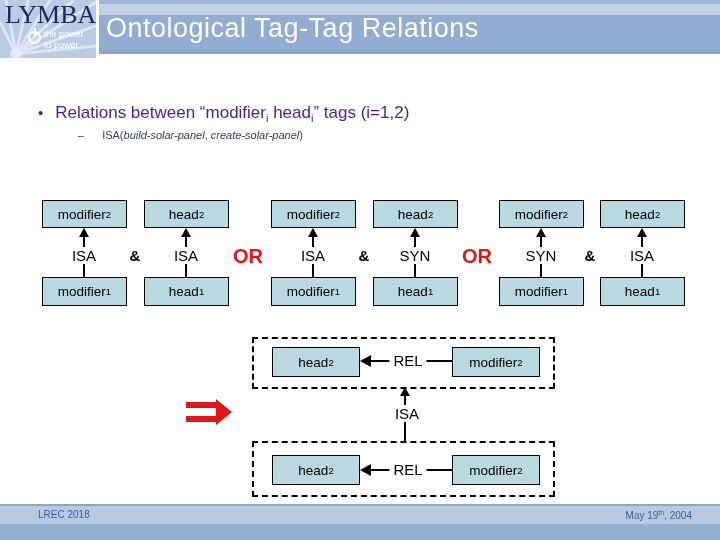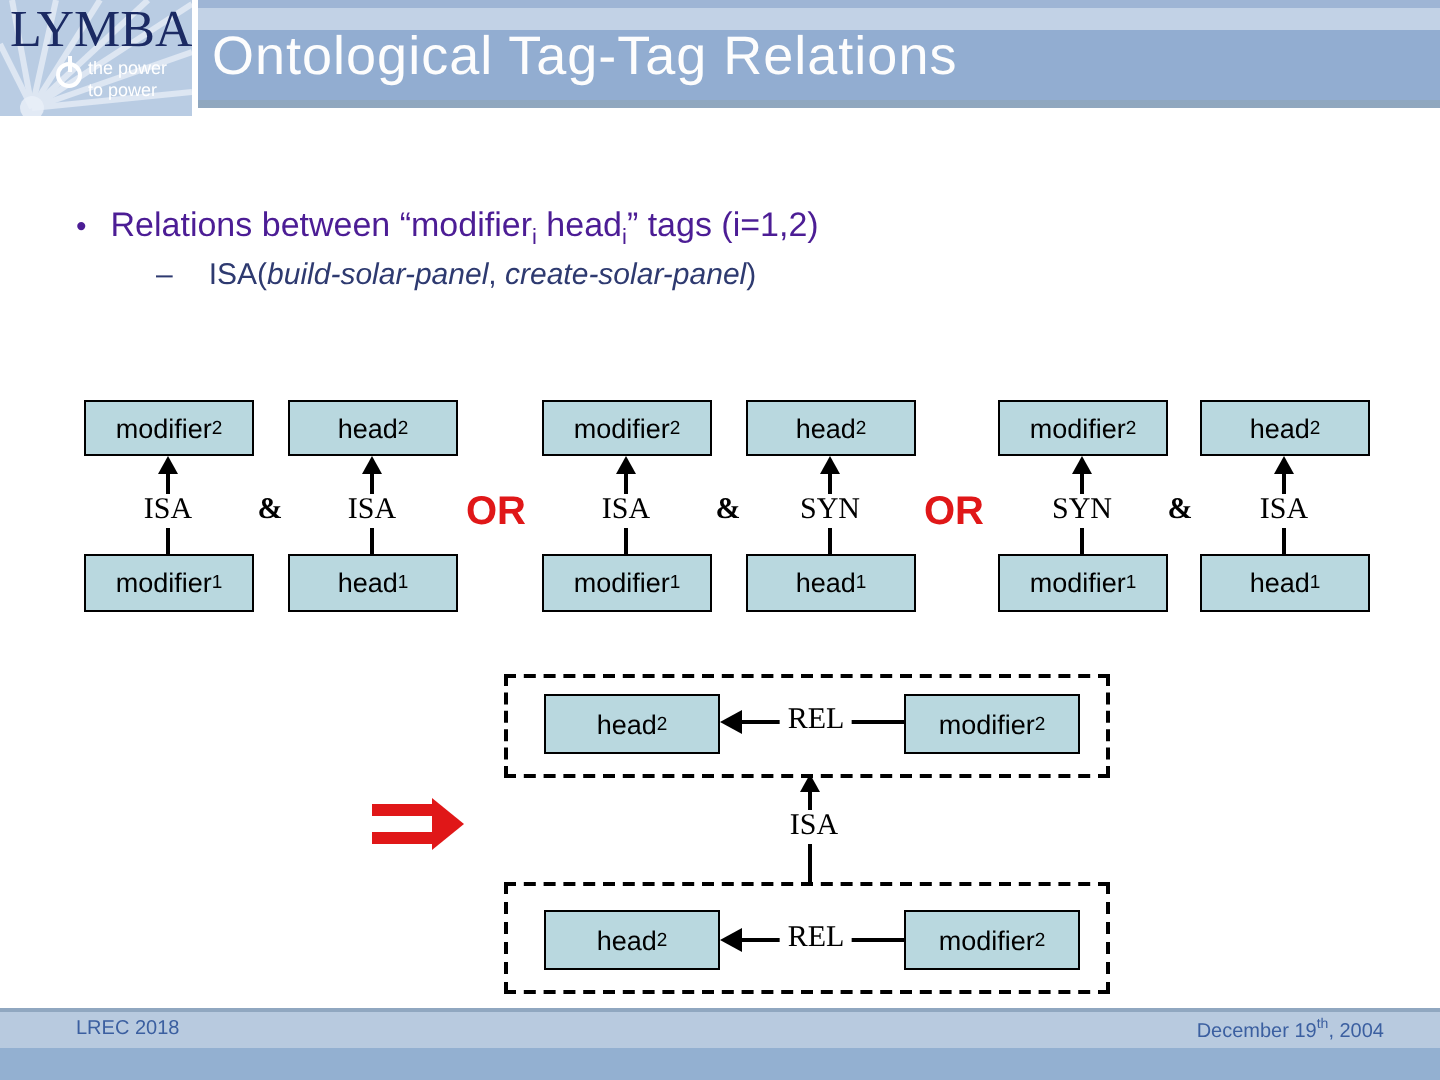--- a/index.html
+++ b/index.html
@@ -15,32 +15,32 @@
   .power-icon { position:absolute; left:28px; top:31px; width:13px; height:13px; border:2px solid #fff; border-radius:50%; }
   .power-icon::after { content:""; position:absolute; left:3.5px; top:-5px; width:2px; height:8px; background:#fff; }
   .tagline { position:absolute; left:44px; top:29px; width:48px; color:#ffffff; font-size:9px; line-height:11px; text-align:left; }
   .hsep { position:absolute; left:96px; top:0; width:3px; height:54px; background:#ffffff; }
   .stitle { position:absolute; left:106px; top:13px; font-size:27px; color:#fdfdfd; letter-spacing:0.5px; }
 
   
   .bullet { position:absolute; left:38px; top:79px; font-size:17px; color:#4c1d95;margin-top:24px; }
   .bullet .dot { margin-right:12px; font-size:15px; }
   .sub-i { font-size:11px; vertical-align:-4px; }
-  .subbullet { position:absolute; font-size:15px; color:#2e3a70; }
+  .subbullet { position:absolute; font-size:11px; color:#2e3a70; }
   .subbullet .dash { margin-right:18px; }
   .subbullet .arg { font-style:italic; }
 
   
   .dbox { position:absolute; width:85px; height:28px; background:#b9d8df; border:1px solid #000;
     display:flex; align-items:center; justify-content:center; font-size:13.5px; color:#000; }
   .dbox2 { width:88px; height:30px; }
   .bsub { font-size:9.5px; vertical-align:-4px; }
   .vline { position:absolute; width:2px; background:#000; }
   .uphead { position:absolute; width:0; height:0; border-left:5px solid transparent; border-right:5px solid transparent; border-bottom:9px solid #000; }
-  .rlabel { position:absolute; transform:translateX(-50%); font-family:Liberation Serif, serif; font-size:15px; color:#000; background:#fff; padding:0 4px; }
+  .rlabel { position:absolute; transform:translateX(-50%); font-family:Liberation Sans, sans-serif; font-size:15px; color:#000; background:#fff; padding:0 4px; }
   .amp { font-weight:bold; }
   .orlabel { position:absolute; transform:translateX(-50%); font-size:20px; font-weight:bold; color:#e01718; }
 
   
   .dashedbox { position:absolute; border:2px dashed #000; background:#fff; }
   .hline { position:absolute; height:2px; background:#000; }
   .lefthead { position:absolute; width:0; height:0; border-top:6px solid transparent; border-bottom:6px solid transparent; border-right:11px solid #000; }
   .bigarrow { position:absolute; left:186px; top:399px; }
 
   
@@ -199,15 +199,15 @@
     </div>
   <div class="dbox dbox2" style="left:452px; top:455px;">
       <span>modifier</span>
       <span class="bsub">2</span>
     </div>
 
   <div class="f-line"></div>
   <div class="f-light"></div>
   <div class="f-dark"></div>
   <div class="f-left">LREC 2018</div>
-  <div class="f-right"><span>December 19</span><sup>th</sup><span>, 2004</span></div>
+  <div class="f-right"><span>May 19</span><sup>th</sup><span>, 2004</span></div>
 
 </div>
 
 </body></html>

